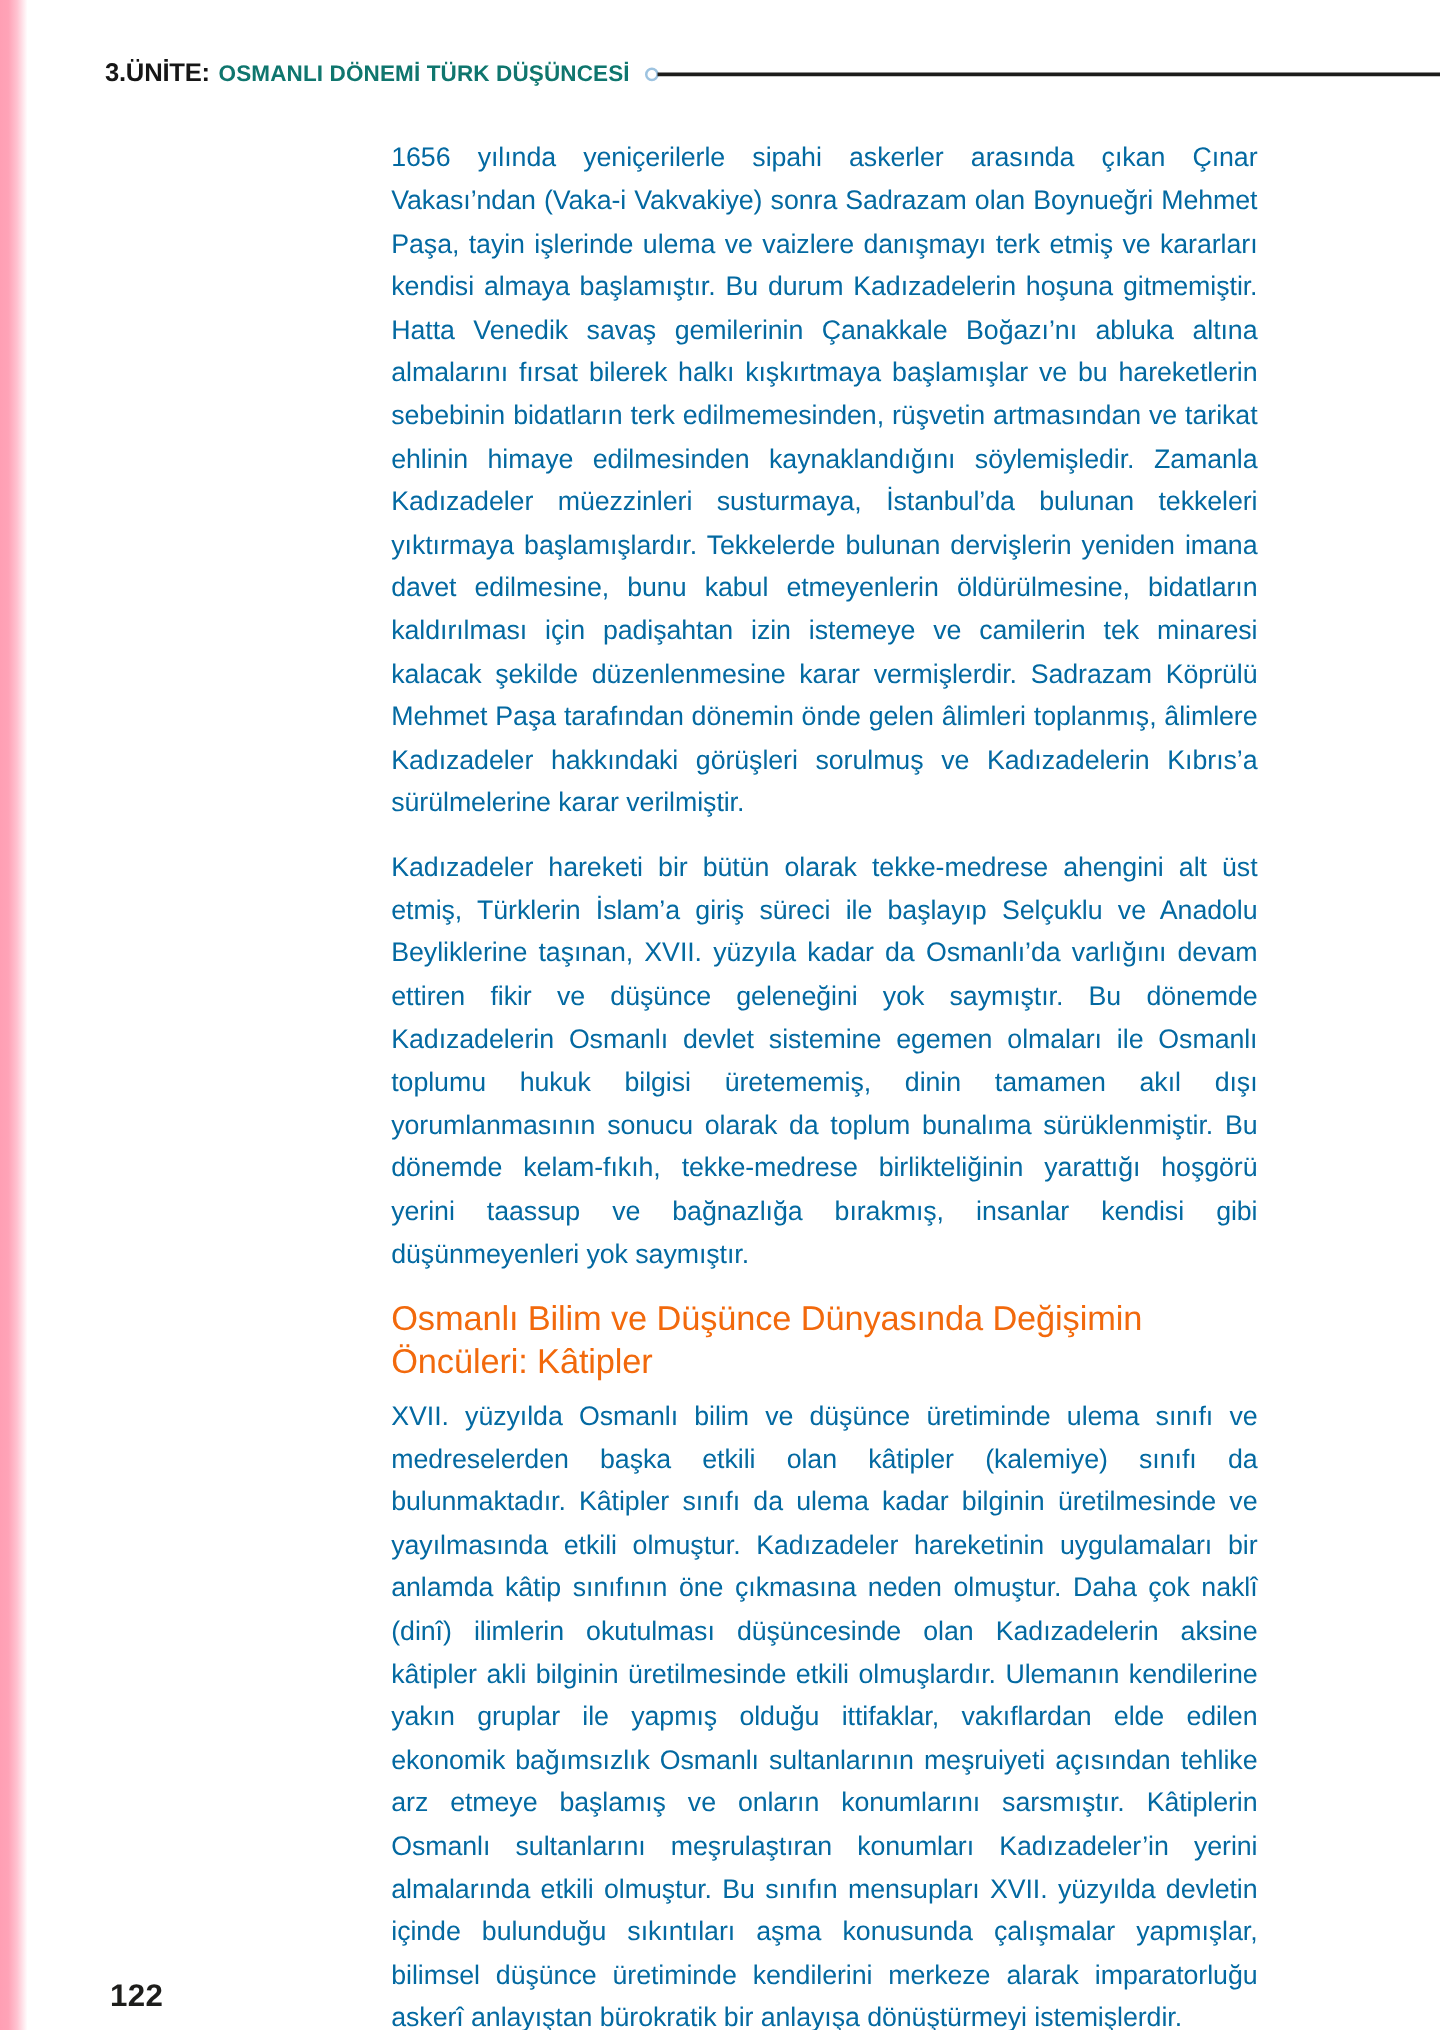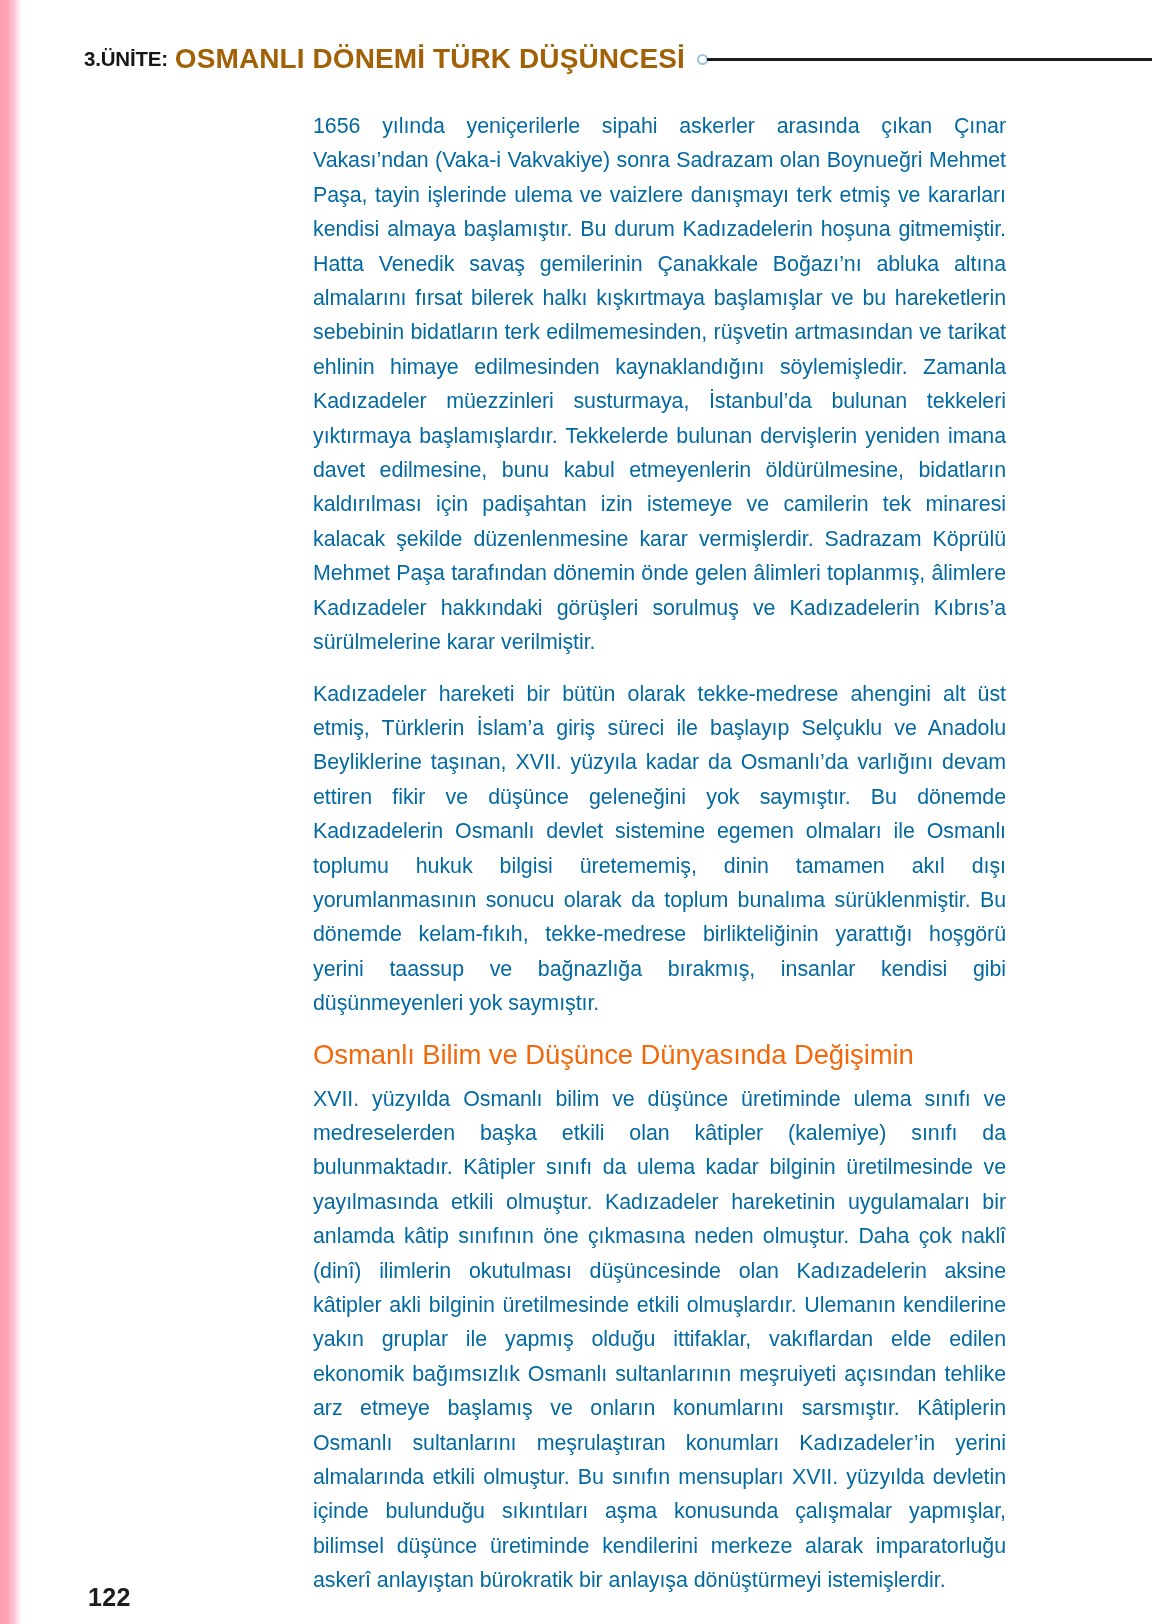--- a/index.html
+++ b/index.html
@@ -41,23 +41,23 @@
   }
   .hdr-unit {
     font-size: 20.5px;
     font-weight: bold;
     color: #161616;
     letter-spacing: -0.2px;
     white-space: nowrap;
     text-align: center;
   }
   .hdr-title {
-    font-size: 28px;
+    font-size: 18px;
     font-weight: bold;
-    color: #a16207;
+    color: #0f766e;
     letter-spacing: 0.1px;
     white-space: nowrap;
     margin-left: 7px;
   }
   #hdr-dot {
     width: 11px;
     height: 11px;
     border-radius: 50%;
     border: 2px solid #9dc3e0;
     background: #ffffff;
@@ -126,19 +126,20 @@
 </div>
 
 <div id="content">
 
   <p class="body">1656 yılında yeniçerilerle sipahi askerler arasında çıkan Çınar Vakası’ndan (Vaka-i Vakvakiye) sonra Sadrazam olan Boynueğri Mehmet Paşa, tayin işlerinde ulema ve vaizlere danışmayı terk etmiş ve kararları kendisi almaya başlamıştır. Bu durum Kadızadelerin hoşuna gitmemiştir. Hatta Venedik savaş gemilerinin Çanakkale Boğazı’nı abluka altına almalarını fırsat bilerek halkı kışkırtmaya başlamışlar ve bu hareketlerin sebebinin bidatların terk edilmemesinden, rüşvetin artmasından ve tarikat ehlinin himaye edilmesinden kaynaklandığını söylemişledir. Zamanla Kadızadeler müezzinleri susturmaya, İstanbul’da bulunan tekkeleri yıktırmaya başlamışlardır. Tekkelerde bulunan dervişlerin yeniden imana davet edilmesine, bunu kabul etmeyenlerin öldürülmesine, bidatların kaldırılması için padişahtan izin istemeye ve camilerin tek minaresi kalacak şekilde düzenlenmesine karar vermişlerdir. Sadrazam Köprülü Mehmet Paşa tarafından dönemin önde gelen âlimleri toplanmış, âlimlere Kadızadeler hakkındaki görüşleri sorulmuş ve Kadızadelerin Kıbrıs’a sürülmelerine karar verilmiştir.</p>
 
   <p class="body">Kadızadeler hareketi bir bütün olarak tekke-medrese ahengini alt üst etmiş, Türklerin İslam’a giriş süreci ile başlayıp Selçuklu ve Anadolu Beyliklerine taşınan, XVII. yüzyıla kadar da Osmanlı’da varlığını devam ettiren fikir ve düşünce geleneğini yok saymıştır. Bu dönemde Kadızadelerin Osmanlı devlet sistemine egemen olmaları ile Osmanlı toplumu hukuk bilgisi üretememiş, dinin tamamen akıl dışı yorumlanmasının sonucu olarak da toplum bunalıma sürüklenmiştir. Bu dönemde kelam-fıkıh, tekke-medrese birlikteliğinin yarattığı hoşgörü yerini taassup ve bağnazlığa bırakmış, insanlar kendisi gibi düşünmeyenleri yok saymıştır.</p>
 
   <h2 class="section-heading">
     <span class="hl2">Osmanlı Bilim ve Düşünce Dünyasında Değişimin</span>
+    <span class="hl2">Öncüleri: Kâtipler</span>
   </h2>
 
   <p class="body">XVII. yüzyılda Osmanlı bilim ve düşünce üretiminde ulema sınıfı ve medreselerden başka etkili olan kâtipler (kalemiye) sınıfı da bulunmaktadır. Kâtipler sınıfı da ulema kadar bilginin üretilmesinde ve yayılmasında etkili olmuştur. Kadızadeler hareketinin uygulamaları bir anlamda kâtip sınıfının öne çıkmasına neden olmuştur. Daha çok naklî (dinî) ilimlerin okutulması düşüncesinde olan Kadızadelerin aksine kâtipler akli bilginin üretilmesinde etkili olmuşlardır. Ulemanın kendilerine yakın gruplar ile yapmış olduğu ittifaklar, vakıflardan elde edilen ekonomik bağımsızlık Osmanlı sultanlarının meşruiyeti açısından tehlike arz etmeye başlamış ve onların konumlarını sarsmıştır. Kâtiplerin Osmanlı sultanlarını meşrulaştıran konumları Kadızadeler’in yerini almalarında etkili olmuştur. Bu sınıfın mensupları XVII. yüzyılda devletin içinde bulunduğu sıkıntıları aşma konusunda çalışmalar yapmışlar, bilimsel düşünce üretiminde kendilerini merkeze alarak imparatorluğu askerî anlayıştan bürokratik bir anlayışa dönüştürmeyi istemişlerdir.</p>
 
 </div>
 
 <div id="page-number">122</div>
 
 </body></html>

